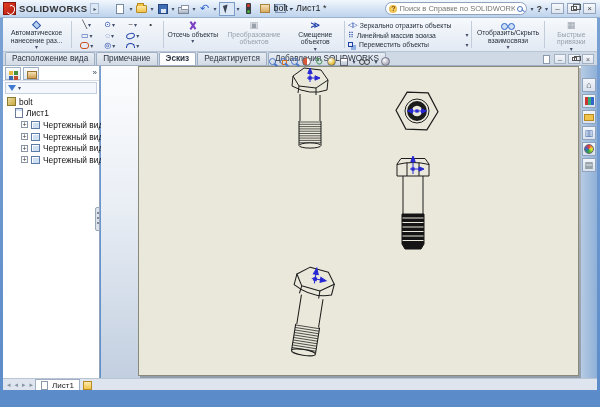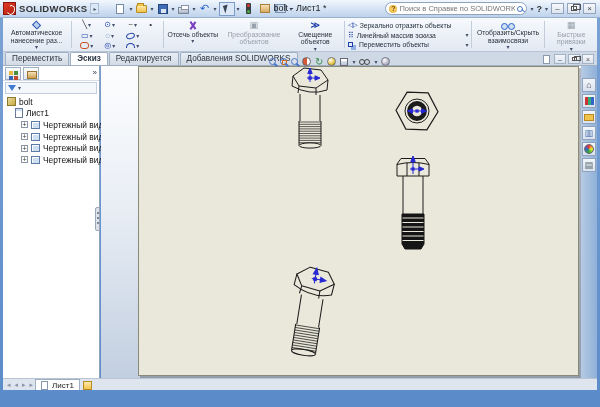--- a/index.html
+++ b/index.html
@@ -299,21 +299,22 @@
     </div>
     <div class="vsep"></div>
     <div class="bigbtn disabled" style="width:48px">
       <span class="snaps-ic">▦</span>
       <span class="lbl">Быстрые привязки</span>
       <span class="dd">▾</span>
     </div>
   </div>
 
   <div class="tabrow">
-    <span class="tab">Переместить</span>
+    <span class="tab">Расположение вида</span>
+    <span class="tab">Примечание</span>
     <span class="tab active">Эскиз</span>
     <span class="tab">Редактируется</span>
     <span class="tab">Добавления SOLIDWORKS</span>
     <span class="docbtns">
       <span class="mini-page"></span>
       <span class="docbtn">–</span>
       <span class="docbtn">
           <span class="restore-s"></span>
         </span>
       <span class="docbtn">×</span>

